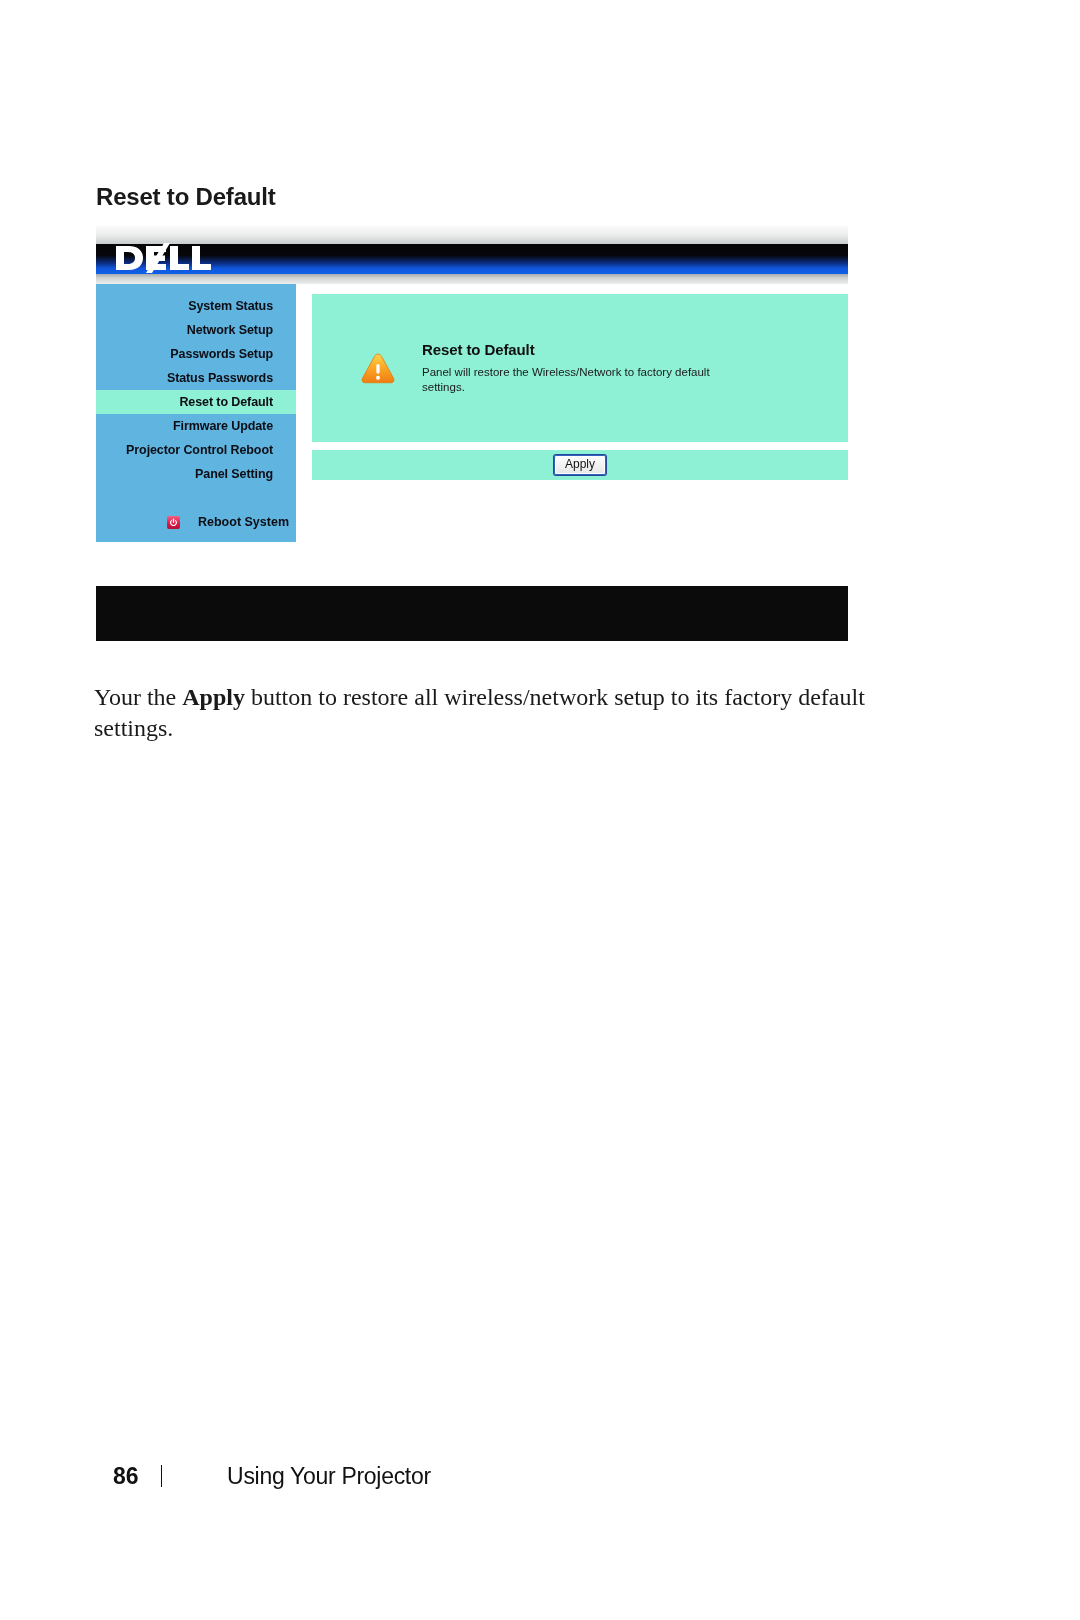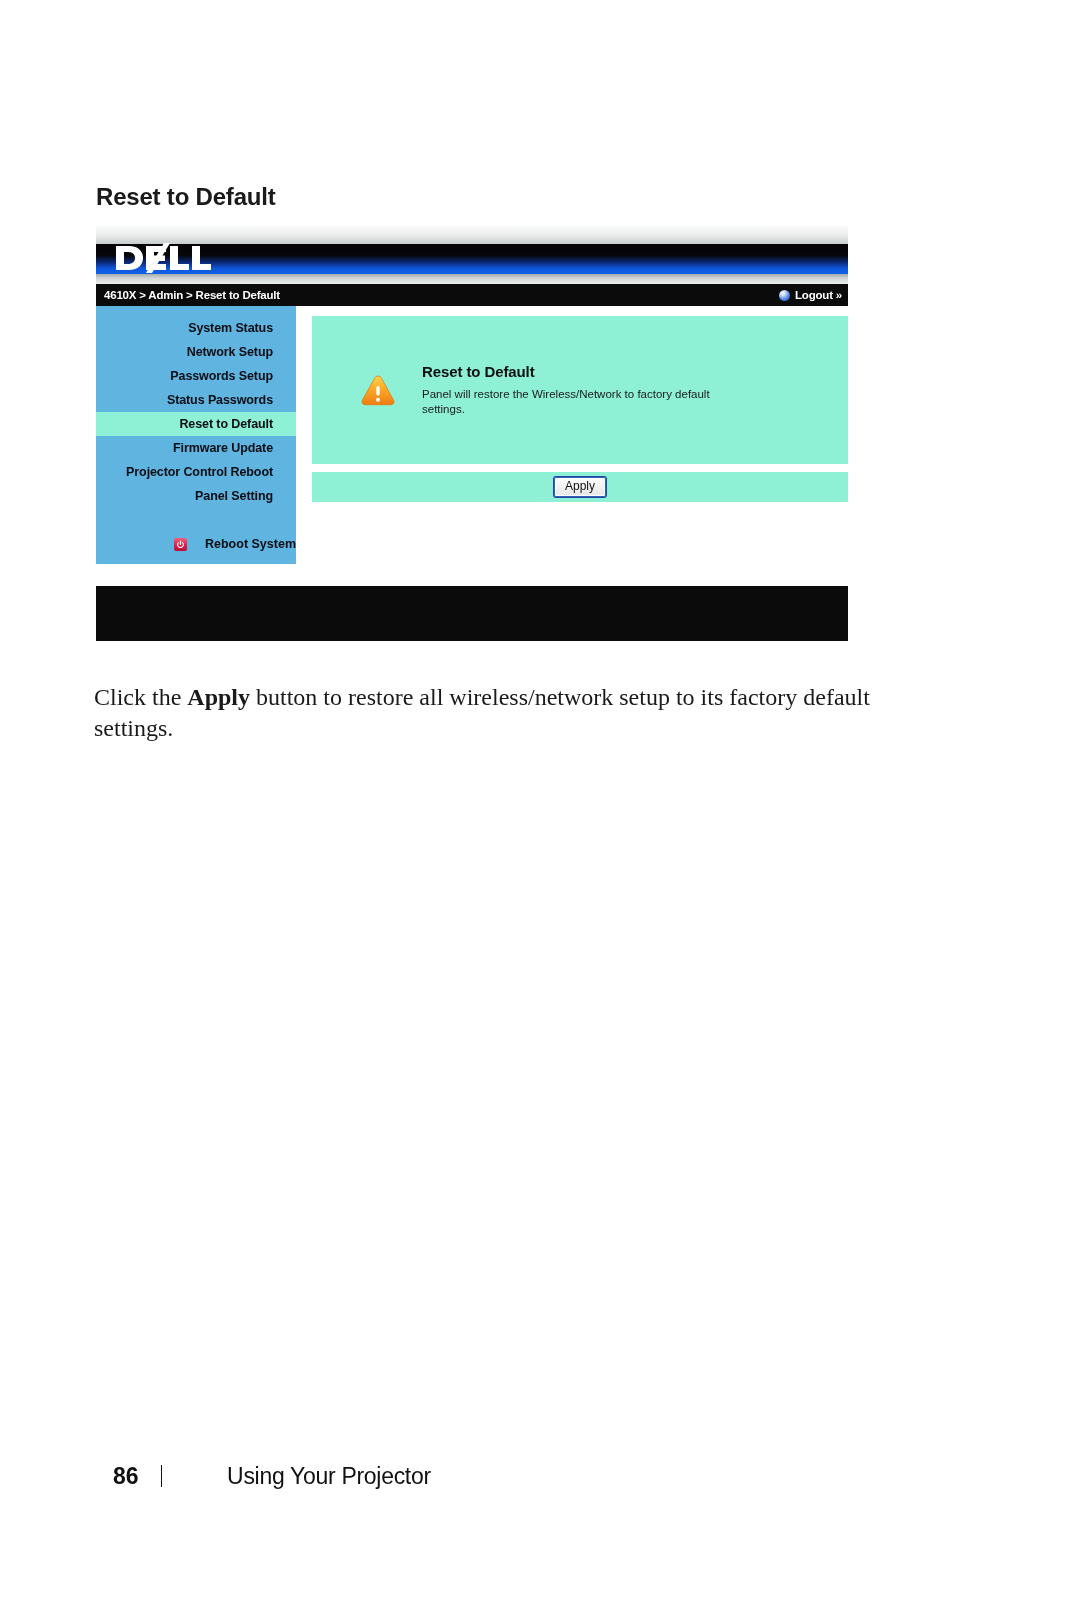--- a/index.html
+++ b/index.html
@@ -145,20 +145,21 @@
     white-space: nowrap;
   }
   .sidebar-item.active {
     background: #8ef0d4;
   }
   .sidebar-reboot {
     margin-top: 24px;
     height: 24px;
     line-height: 24px;
     text-align: right;
+    padding-right: 7px;
     font-family: "Liberation Sans", sans-serif;
     font-weight: bold;
     font-size: 12.5px;
     color: #0d0d14;
     white-space: nowrap;
     display: flex;
     align-items: center;
     justify-content: flex-end;
     gap: 18px;
   }
@@ -305,27 +306,20 @@
         <path d="M64 12 L64 60 L104 60 L104 48 L80 48 L80 42 L102 42 L102 31 L80 31 L80 24 L104 24 L104 12 Z"></path>
         <path d="M100 6 L112 6 L76 66 L64 66 Z"></path>
 
         <path d="M112 12 L112 60 L150 60 L150 48 L128 48 L128 12 Z"></path>
 
         <path d="M156 12 L156 60 L194 60 L194 48 L172 48 L172 12 Z"></path>
       </g>
     </svg>
   </div>
 
-  <div class="breadcrumb-bar">
-    <span class="breadcrumb-text">4610X &gt; Admin &gt; Reset to Default</span>
-    <span class="logout-link">
-      <span class="logout-orb"></span>
-      <span>Logout »</span>
-    </span>
-  </div>
 
   <div class="app-body">
 
     <nav class="sidebar">
       <div class="sidebar-item">System Status</div>
       <div class="sidebar-item">Network Setup</div>
       <div class="sidebar-item">Passwords Setup</div>
       <div class="sidebar-item">Status Passwords</div>
       <div class="sidebar-item active">Reset to Default</div>
       <div class="sidebar-item">Firmware Update</div>
@@ -368,20 +362,20 @@
         <button class="apply-button">Apply</button>
       </div>
 
     </div>
   </div>
 
   <div class="app-footer"></div>
 </div>
 
 <p id="body-copy">
-  <span>Click the </span><b>Apply</b><span> button to restore all wireless/network setup to its factory default settings.</span>
+  <span>Your the </span><b>Apply</b><span> button to restore all wireless/network setup to its factory default settings.</span>
 </p>
 
 <div id="page-footer">
   <span class="folio-number">86</span>
   <span class="folio-rule"></span>
   <span class="folio-label">Using Your Projector</span>
 </div>
 
 </body></html>

